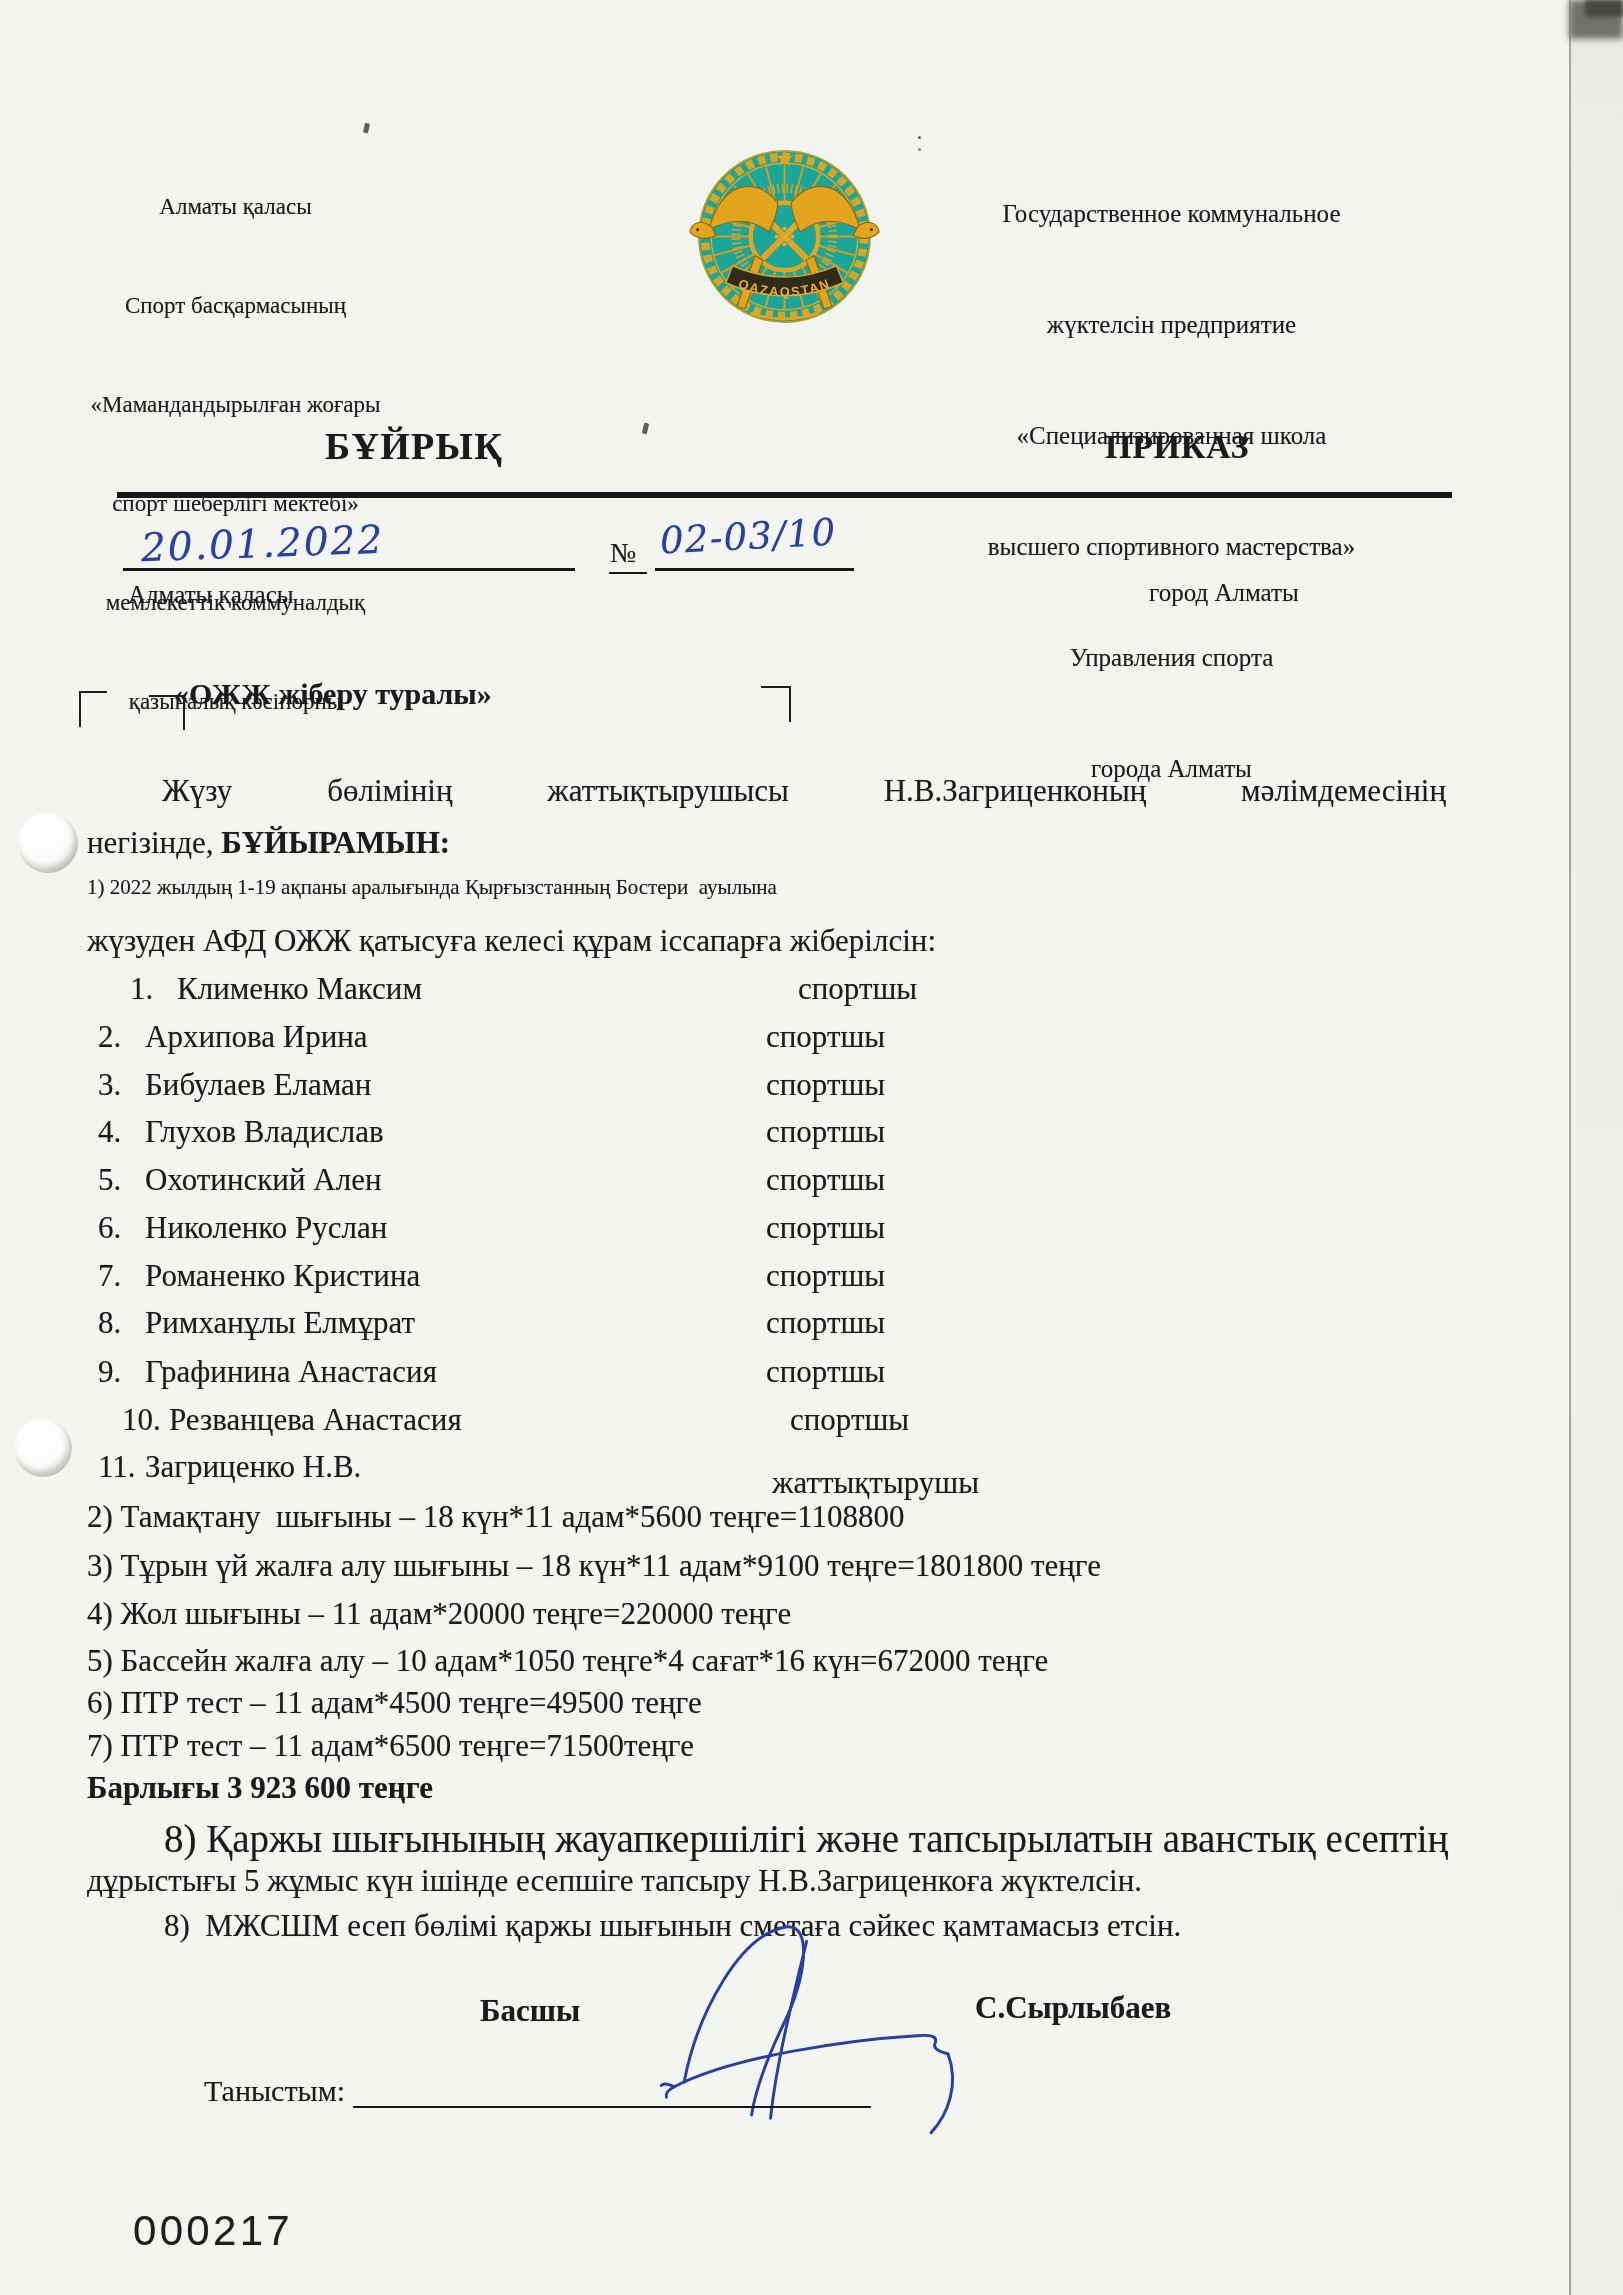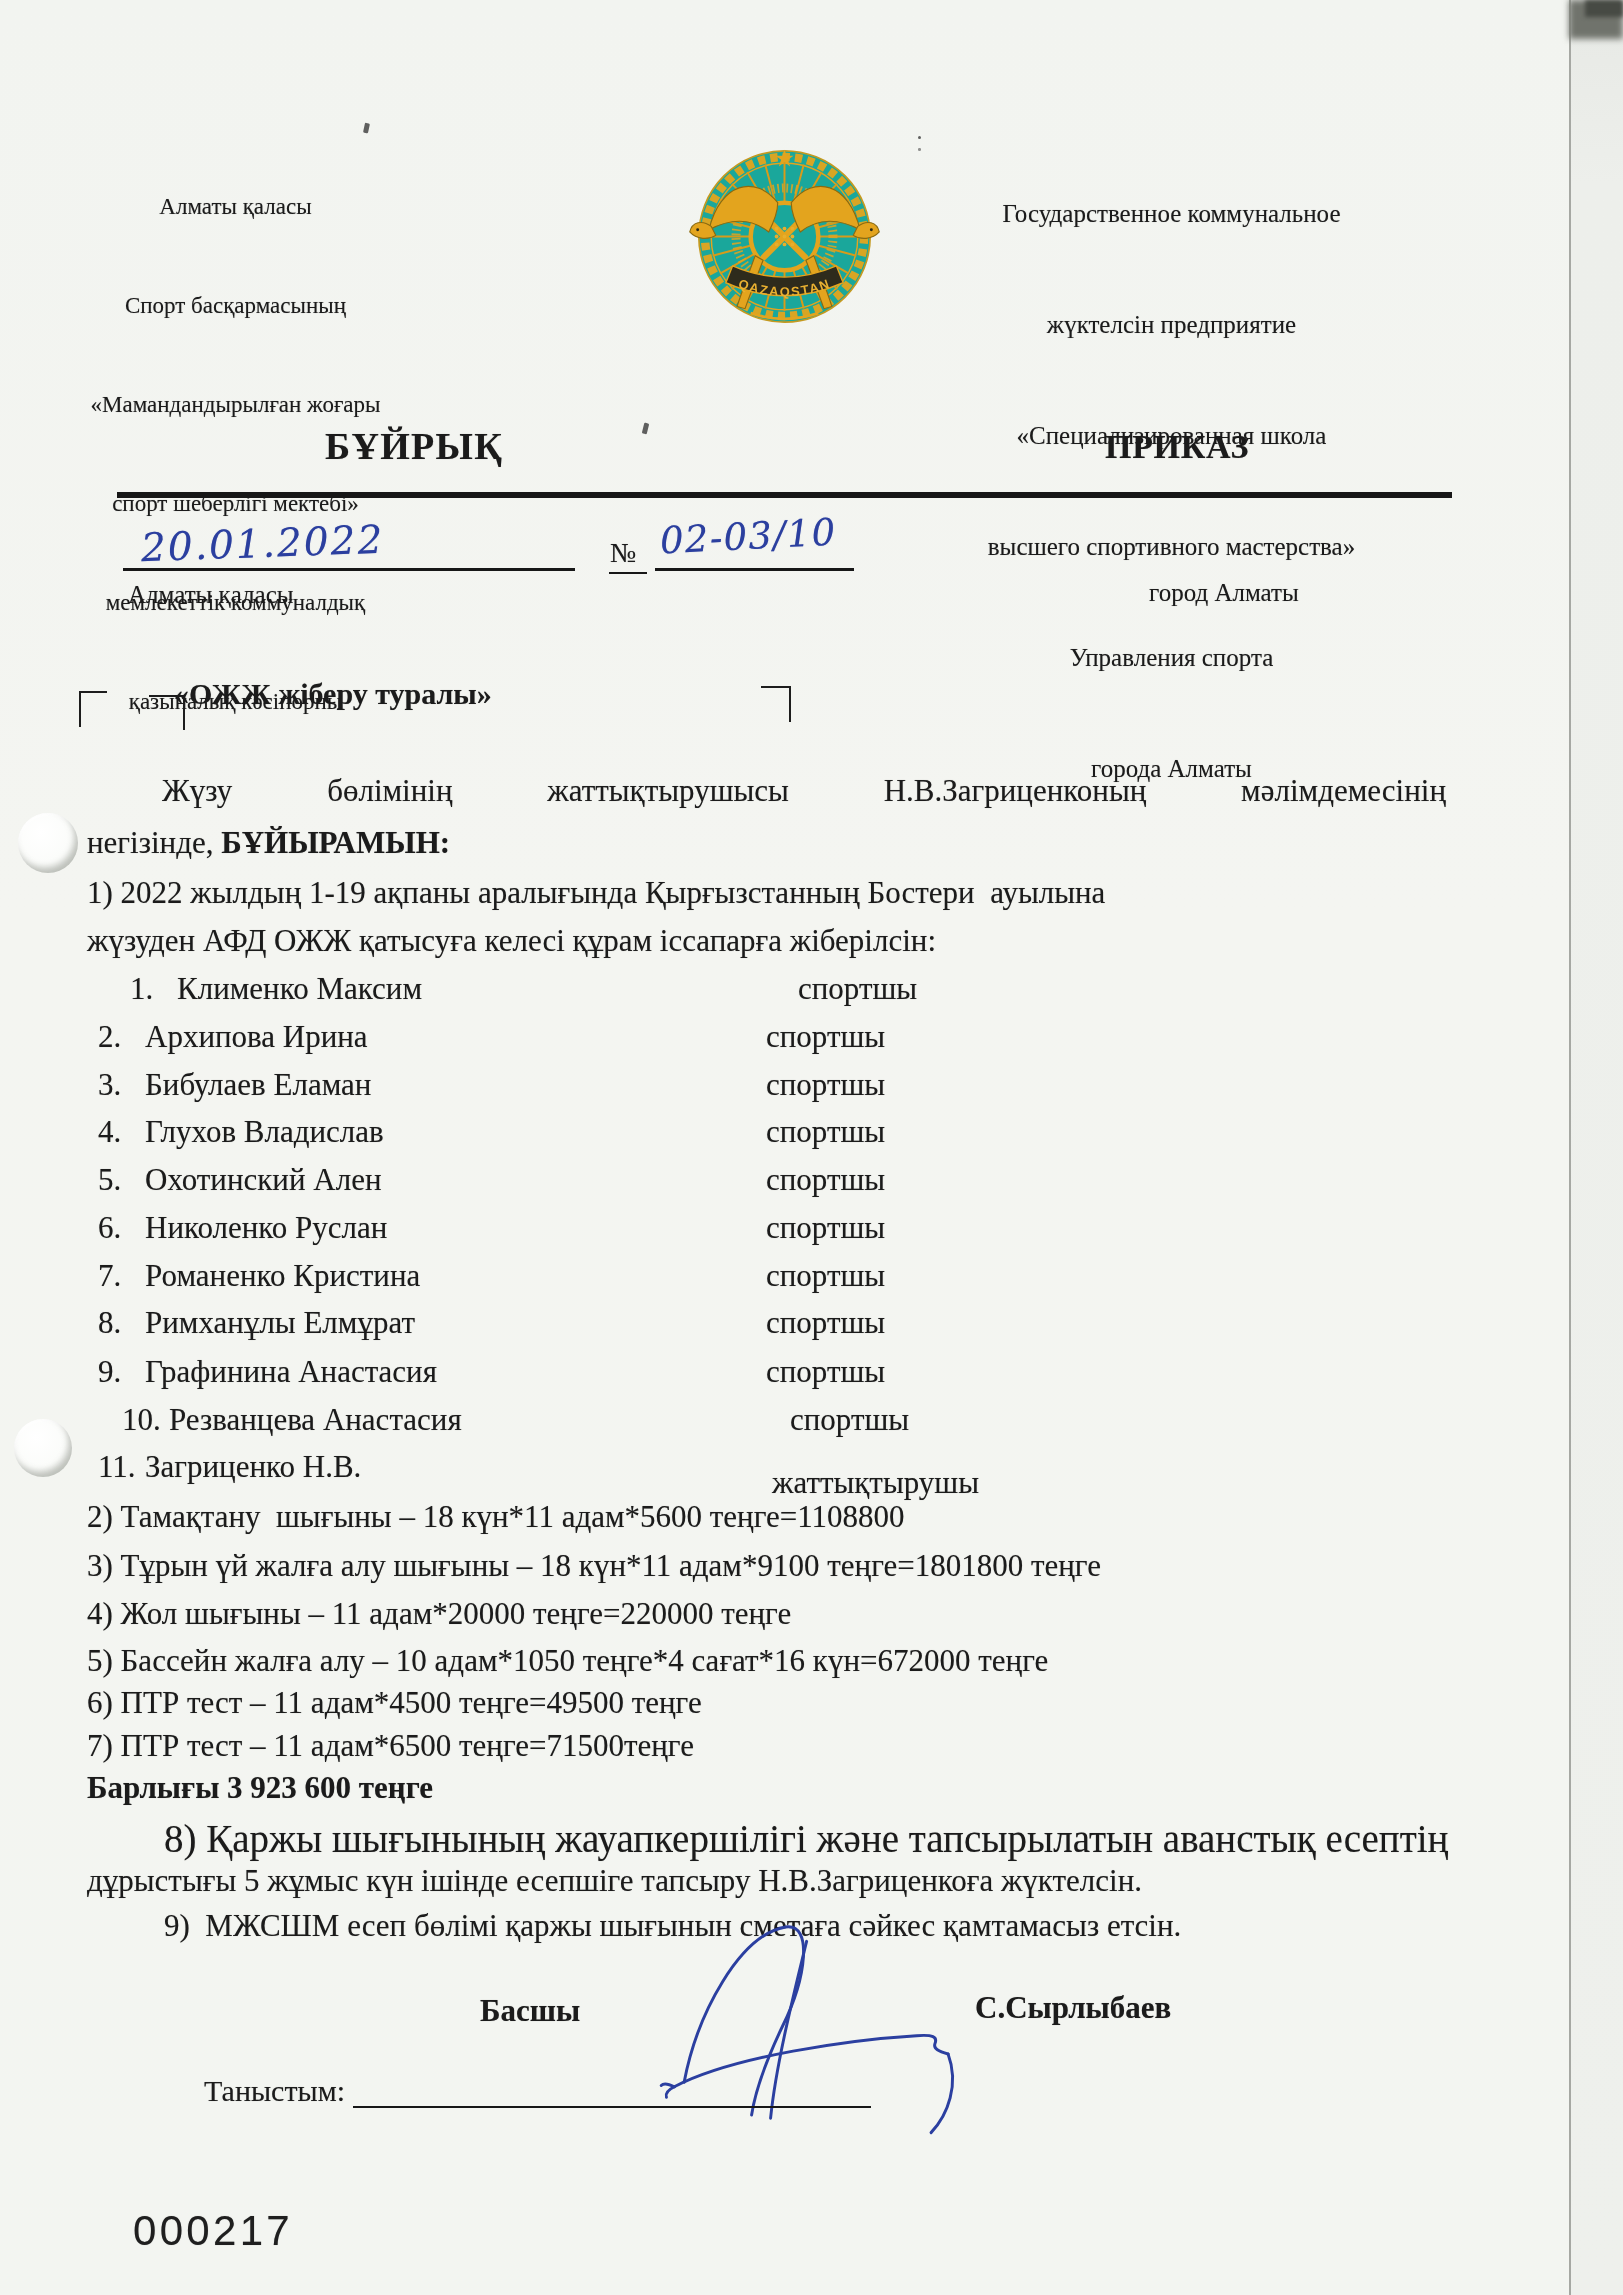--- a/index.html
+++ b/index.html
@@ -151,21 +151,21 @@
   <div class="t" style="left:1149px;top:579px;font-size:25px;">город Алматы</div>
 
   <div class="corner" style="left:79px;top:691px;width:26px;height:34px;border-left-width:2px;border-top-width:2px;"></div>
   <div class="corner" style="left:149px;top:695px;width:34px;height:33px;border-right-width:2px;border-top-width:2px;"></div>
   <div class="corner" style="left:761px;top:686px;width:27.5px;height:34px;border-right-width:2px;border-top-width:2px;"></div>
 
   <div class="t b" style="left:174px;top:677px;font-size:30px;">«ОЖЖ жіберу туралы»</div>
 
   <div class="t just" style="left:162px;top:774px;width:1284px;font-size:31px;">Жүзу бөлімінің жаттықтырушысы Н.В.Загриценконың мәлімдемесінің</div>
   <div class="t" style="left:87px;top:826px;font-size:31px;"><span>негізінде, </span><span class="b">БҰЙЫРАМЫН:</span></div>
-  <div class="t" style="left:87px;top:876px;font-size:31px;">1) 2022 жылдың 1-19 ақпаны аралығында Қырғызстанның Бостери  ауылына</div>
+  <div class="t" style="left:87px;top:876px;font-size:21px;">1) 2022 жылдың 1-19 ақпаны аралығында Қырғызстанның Бостери  ауылына</div>
   <div class="t" style="left:87px;top:924px;font-size:31px;">жүзуден АФД ОЖЖ қатысуға келесі құрам іссапарға жіберілсін:</div>
 
   <div class="t" style="left:98px;top:972px;width:1348px;font-size:31px;margin-left:32px;"><span style="display:inline-block;min-width:47px;">1.</span><span>Клименко Максим</span><span style="position:absolute;left:668px;">спортшы</span></div>
   <div class="t" style="left:98px;top:1020px;width:1348px;font-size:31px;"><span style="display:inline-block;min-width:47px;">2.</span><span>Архипова Ирина</span><span style="position:absolute;left:668px;">спортшы</span></div>
   <div class="t" style="left:98px;top:1068px;width:1348px;font-size:31px;"><span style="display:inline-block;min-width:47px;">3.</span><span>Бибулаев Еламан</span><span style="position:absolute;left:668px;">спортшы</span></div>
   <div class="t" style="left:98px;top:1115px;width:1348px;font-size:31px;"><span style="display:inline-block;min-width:47px;">4.</span><span>Глухов Владислав</span><span style="position:absolute;left:668px;">спортшы</span></div>
   <div class="t" style="left:98px;top:1163px;width:1348px;font-size:31px;"><span style="display:inline-block;min-width:47px;">5.</span><span>Охотинский Ален</span><span style="position:absolute;left:668px;">спортшы</span></div>
   <div class="t" style="left:98px;top:1211px;width:1348px;font-size:31px;"><span style="display:inline-block;min-width:47px;">6.</span><span>Николенко Руслан</span><span style="position:absolute;left:668px;">спортшы</span></div>
   <div class="t" style="left:98px;top:1259px;width:1348px;font-size:31px;"><span style="display:inline-block;min-width:47px;">7.</span><span>Романенко Кристина</span><span style="position:absolute;left:668px;">спортшы</span></div>
   <div class="t" style="left:98px;top:1306px;width:1348px;font-size:31px;"><span style="display:inline-block;min-width:47px;">8.</span><span>Римханұлы Елмұрат</span><span style="position:absolute;left:668px;">спортшы</span></div>
@@ -177,21 +177,21 @@
   <div class="t" style="left:87px;top:1549px;font-size:31px;">3) Тұрын үй жалға алу шығыны – 18 күн*11 адам*9100 теңге=1801800 теңге</div>
   <div class="t" style="left:87px;top:1597px;font-size:31px;">4) Жол шығыны – 11 адам*20000 теңге=220000 теңге</div>
   <div class="t" style="left:87px;top:1644px;font-size:31px;">5) Бассейн жалға алу – 10 адам*1050 теңге*4 сағат*16 күн=672000 теңге</div>
   <div class="t" style="left:87px;top:1686px;font-size:31px;">6) ПТР тест – 11 адам*4500 теңге=49500 теңге</div>
   <div class="t" style="left:87px;top:1729px;font-size:31px;">7) ПТР тест – 11 адам*6500 теңге=71500теңге</div>
 
   <div class="t b" style="left:87px;top:1771px;font-size:31px;">Барлығы 3 923 600 теңге</div>
 
   <div class="t" style="left:164px;top:1817px;font-size:39px;">8) Қаржы шығынының жауапкершілігі және тапсырылатын аванстық есептің</div>
   <div class="t" style="left:87px;top:1864px;font-size:31px;">дұрыстығы 5 жұмыс күн ішінде есепшіге тапсыру Н.В.Загриценкоға жүктелсін.</div>
-  <div class="t" style="left:164px;top:1909px;font-size:31px;">9)  МЖСШМ есеп бөлімі қаржы шығынын сметаға сәйкес қамтамасыз етсін.</div>
+  <div class="t" style="left:164px;top:1909px;font-size:31px;">8)  МЖСШМ есеп бөлімі қаржы шығынын сметаға сәйкес қамтамасыз етсін.</div>
 
   <div class="t b" style="left:480px;top:1994px;font-size:31px;">Басшы</div>
   <div class="t b" style="left:975px;top:1991px;font-size:31px;">С.Сырлыбаев</div>
 
   <svg style="position:absolute;left:635px;top:1915px;" width="393" height="223" viewBox="0 0 600 340">
     <g fill="none" stroke="#2b3fa0" stroke-width="4.5" stroke-linecap="round">
       <path d="M75,255 C95,150 160,30 230,18 C272,12 262,95 225,170 C205,212 185,260 178,305"></path>
       <path d="M262,40 C240,130 215,230 207,310"></path>
       <path d="M60,262 C150,215 330,190 430,184 C455,182 462,186 458,196 C455,204 464,208 478,212"></path>
       <path d="M478,212 C495,258 478,305 452,332"></path>

